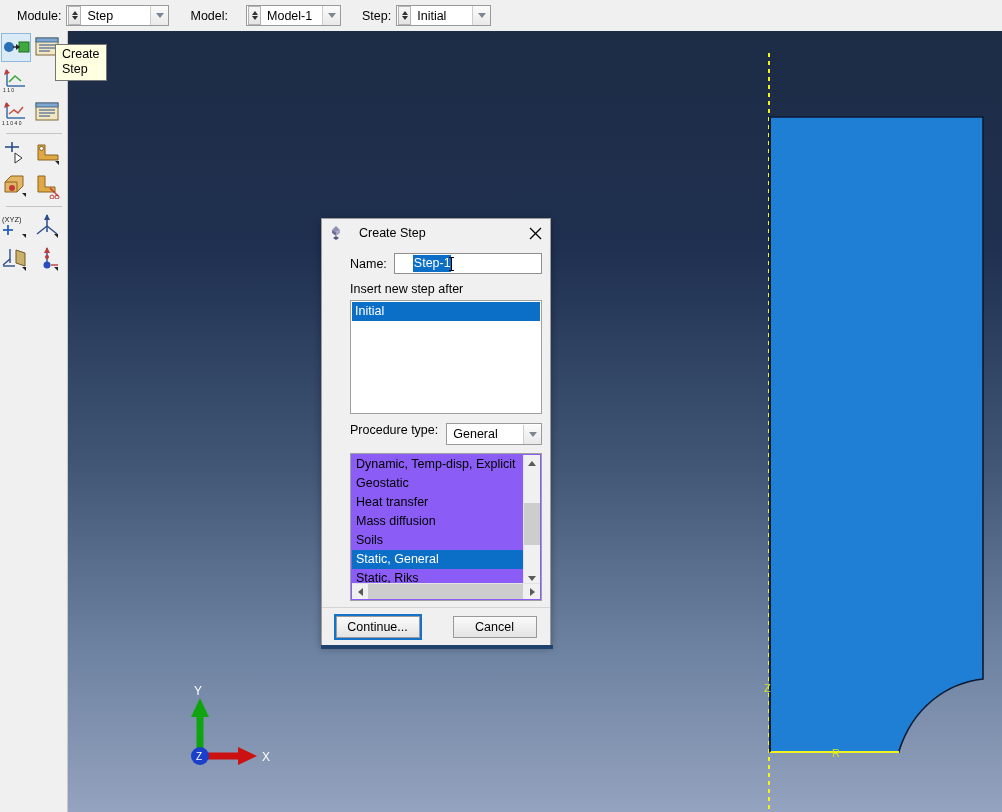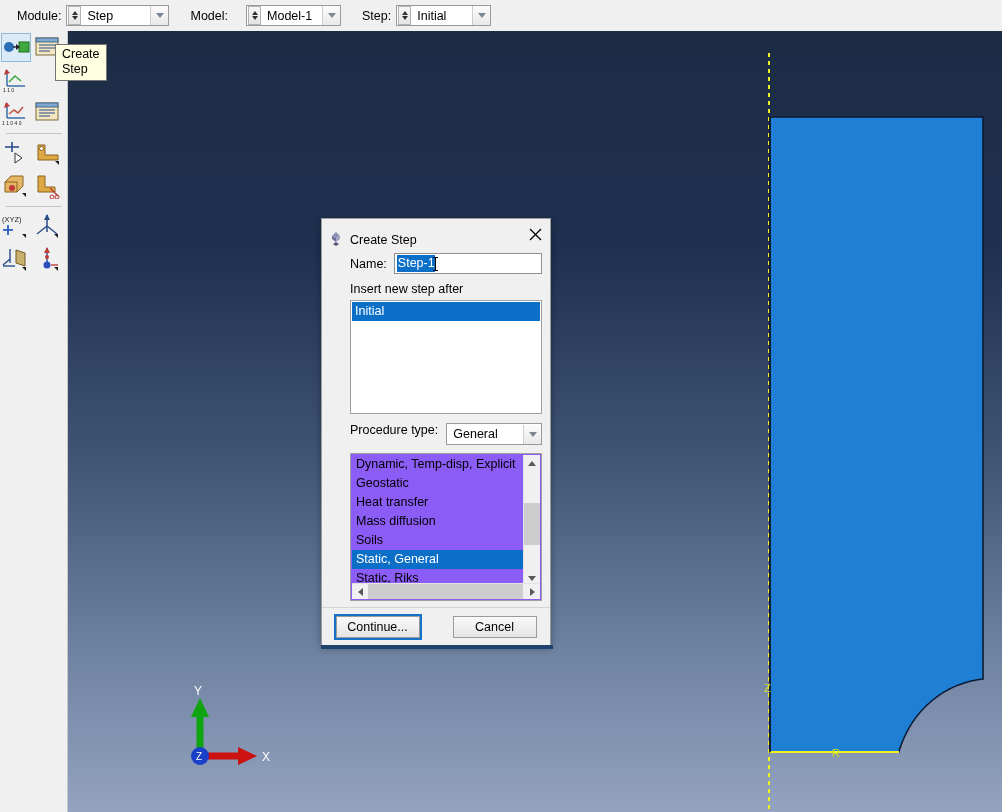--- a/index.html
+++ b/index.html
@@ -133,23 +133,24 @@
     position: absolute; left: 321px; top: 218px;
     width: 230px; height: 428px;
     background: #f0f0f0;
     border: 1px solid #9b9b9b;
     box-shadow: 0 2px 7px rgba(0,0,0,.35);
     z-index: 50;
     box-sizing: border-box;
   }
   #dlg-titlebar {
     height: 28px; width: 100%;
-    display: flex; align-items: flex-end;
-    background: #f0f0f0;
-    box-sizing: border-box;
+    display: flex; align-items: center;
+    background: #f0f0f0;
+    box-sizing: border-box;
+    gap: 9px;
   }
   #dlg-icon {
     width: 16px; height: 16px;
     margin-left: 6px; margin-right: 6px;
     flex: 0 0 auto;
   }
   #dlg-title {
     font-size: 12.5px; color: #000;
     flex: 1 1 auto; white-space: nowrap;
   }
@@ -170,21 +171,21 @@
   }
   .lbl { font-size: 12.5px; color: #000; white-space: nowrap; }
   #name-input {
     flex: 1 1 auto;
     margin-left: 7px;
     height: 21px;
     background: #fff;
     border: 1px solid #8f8f8f;
     display: flex; align-items: center;
     box-sizing: border-box;
-    padding-left: 2px;
+    padding-left: 18px;
   }
   #name-value {
     font-size: 12.5px;
     background: #0b6fc8; color: #fff;
     padding: 1px 0 2px 1px;
   }
   #name-caret {
     display: inline-block;
     width: 1px; height: 14px;
     background: #000;

